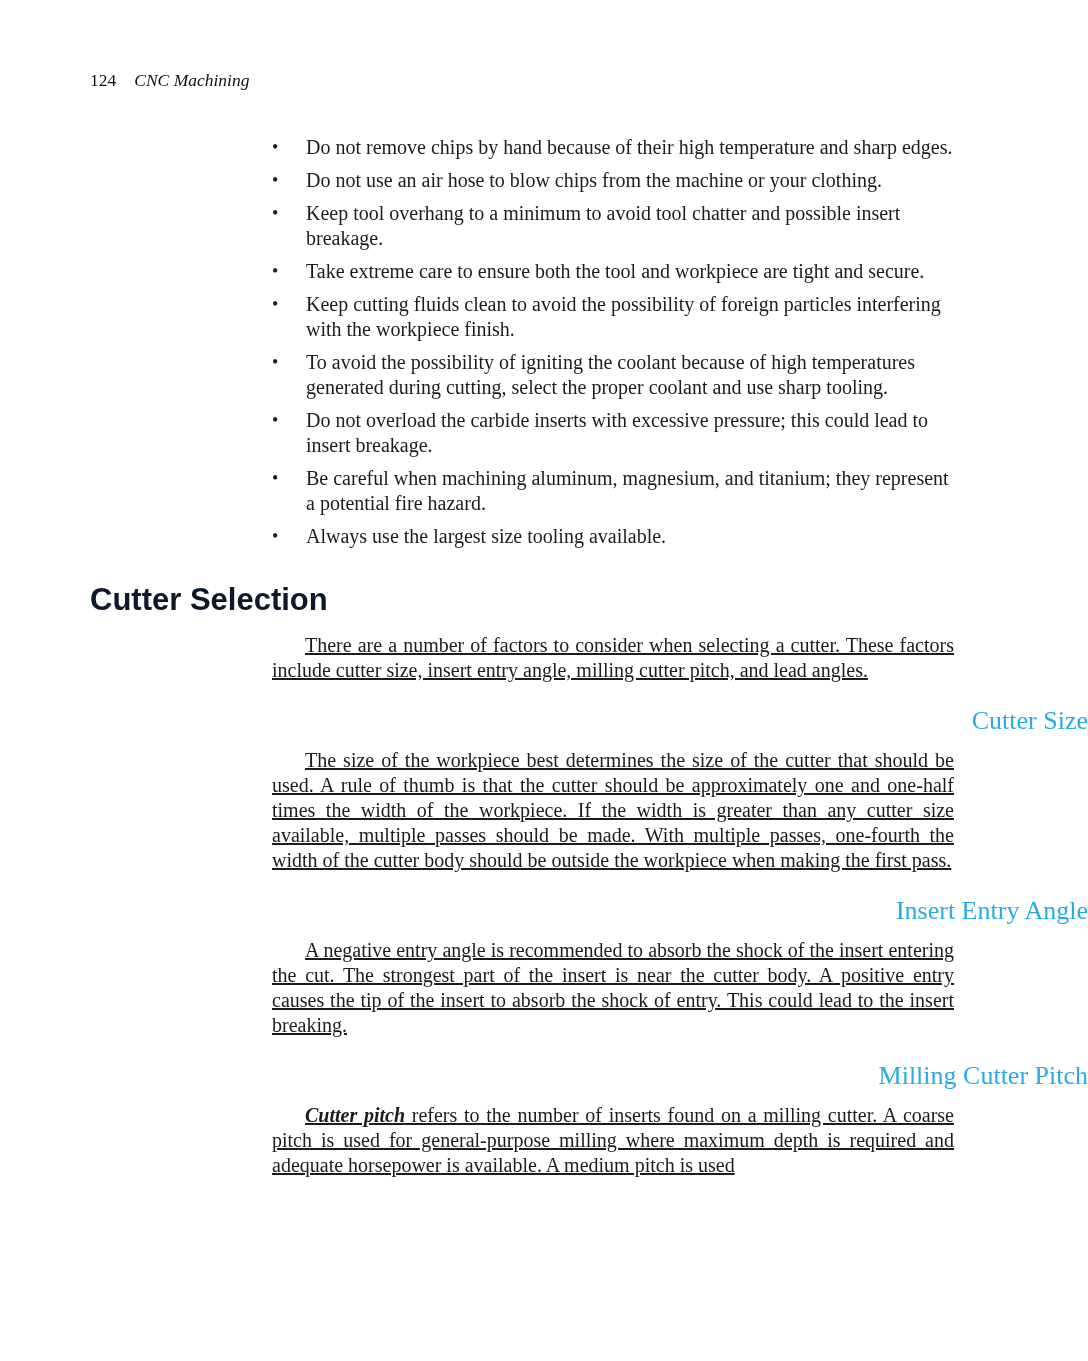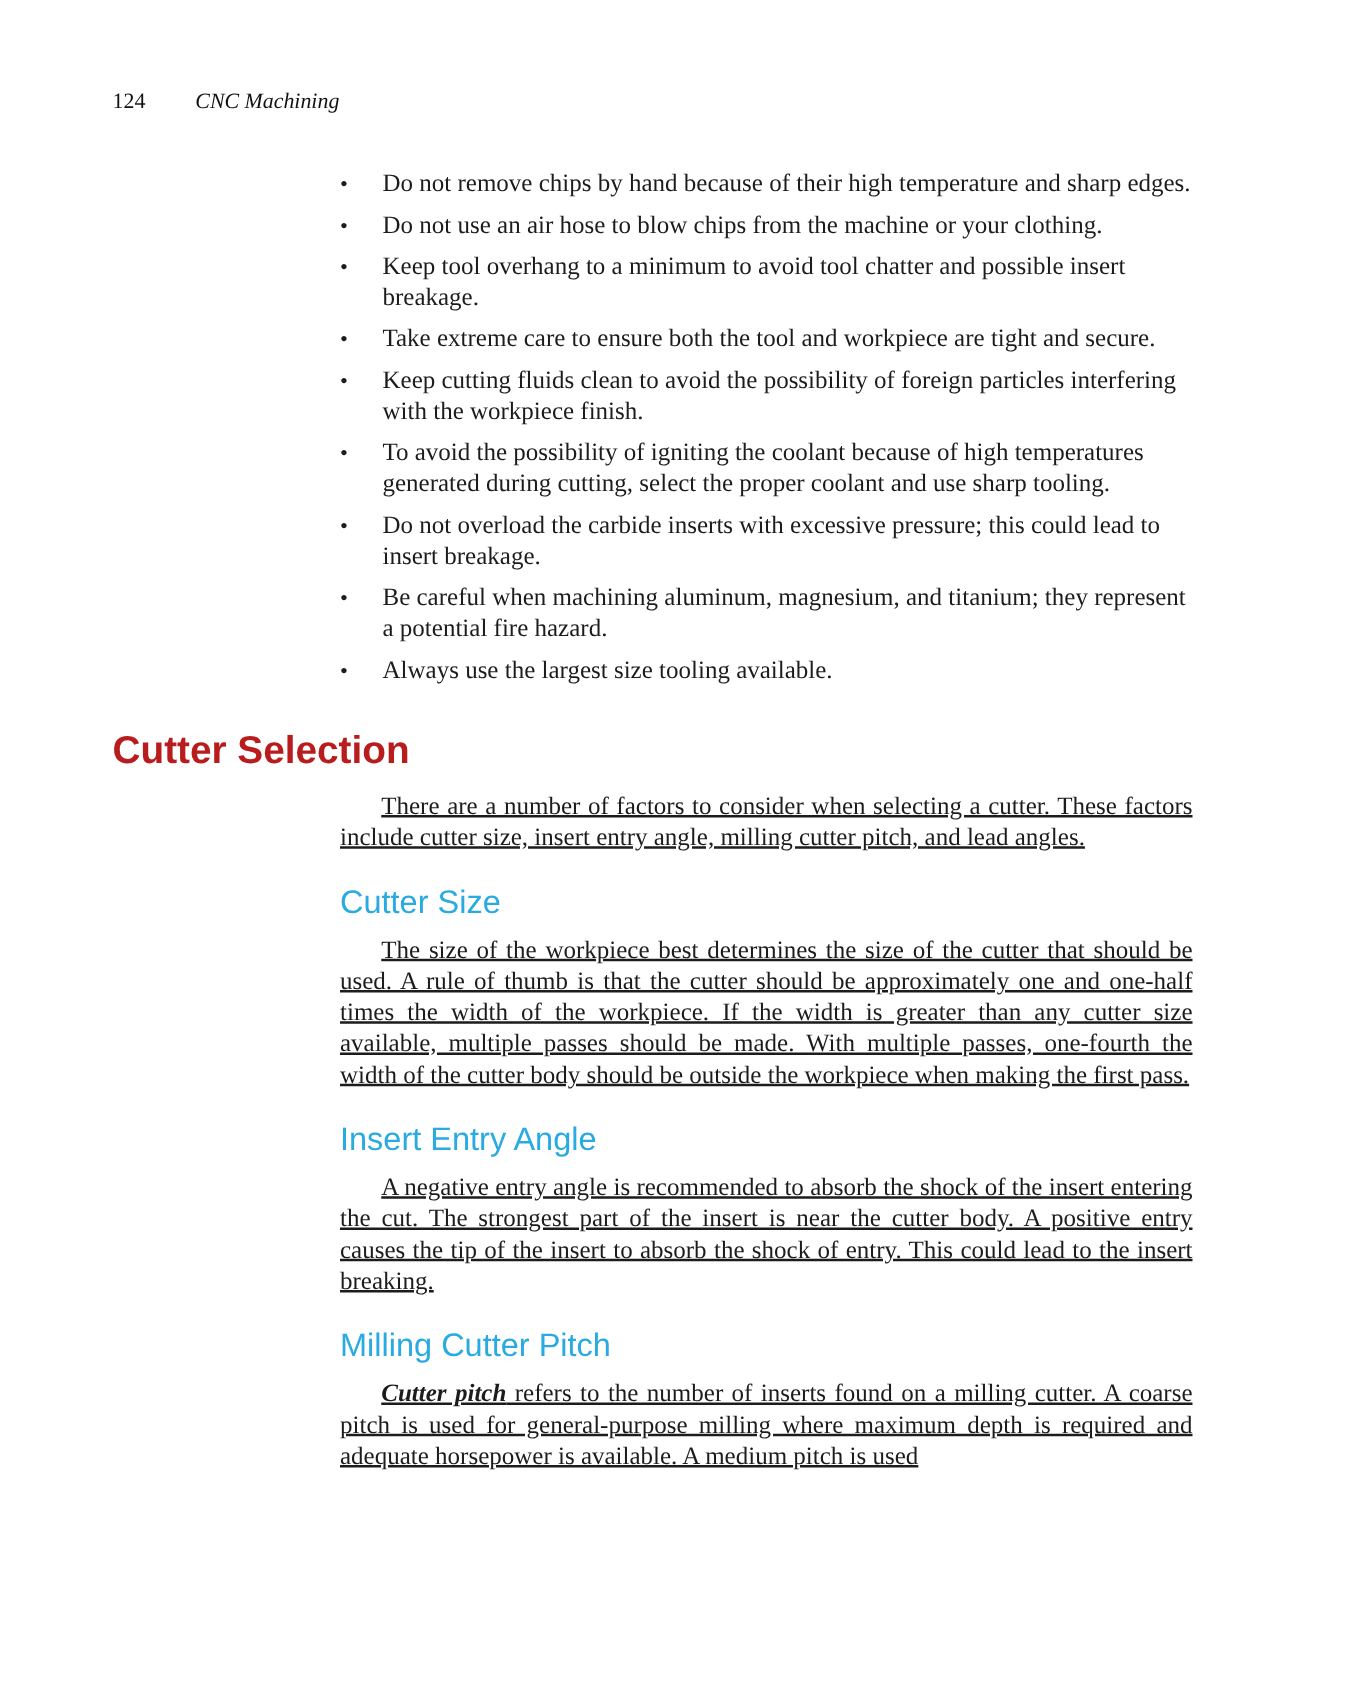--- a/index.html
+++ b/index.html
@@ -11,21 +11,21 @@
     background: #ffffff;
     overflow: hidden;
     padding-top: 46px;
     font-family: "Liberation Serif", serif;
     color: #1c1c1c;
   }
   .running-head {
     margin-left: 90px;
     display: flex;
     align-items: baseline;
-    gap: 40px;
+    gap: 18px;
     font-size: 17.5px;
     color: #111111;
   }
   .running-head .book-title { font-style: italic; margin-top: 24px; }
   .bullet-list {
     list-style: none;
     margin: 44px 134px 0 272px;
   }
   .bullet-list li {
     display: flex;
@@ -38,29 +38,30 @@
     width: 34px;
     font-size: 18px;
   }
   .bullet-list .bullet-text { flex: 1; }
   h1.section-heading {
     margin: 34px 0 16px 90px;
     font-family: "Liberation Sans", sans-serif;
     font-weight: bold;
     font-size: 31px;
     line-height: 34px;
-    color: #b91c1c;
+    color: #0f172a;
   }
   h2.sub-heading {
     margin: 24px 0 13px 272px;
-    font-family: Liberation Sans, sans-serif;
+    font-family: Liberation Serif, serif;
     font-weight: normal;
     font-size: 26px;
     line-height: 28px;
     color: #29abe2;
+    text-align: right;
   }
   p.body-para {
     margin: 0 134px 0 272px;
     font-size: 20px;
     line-height: 25px;
     text-align: justify;
     text-indent: 33px;
     text-decoration: underline;
   }
   p.body-para .lead-term {

